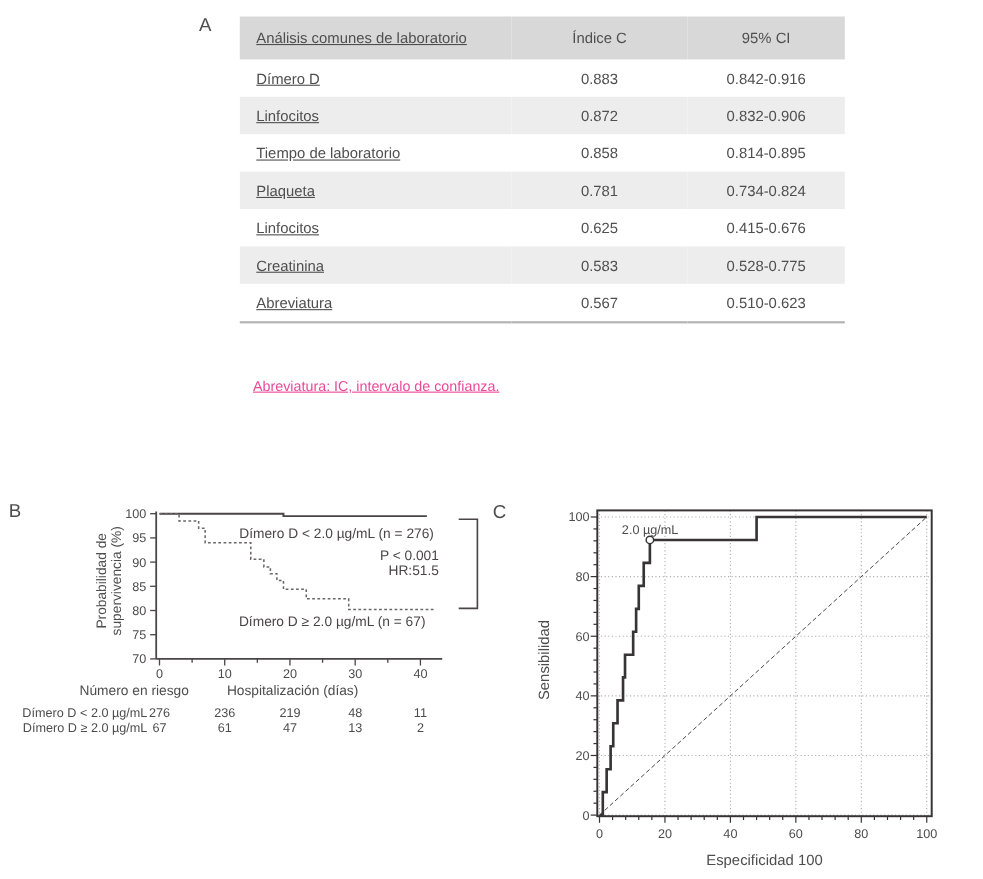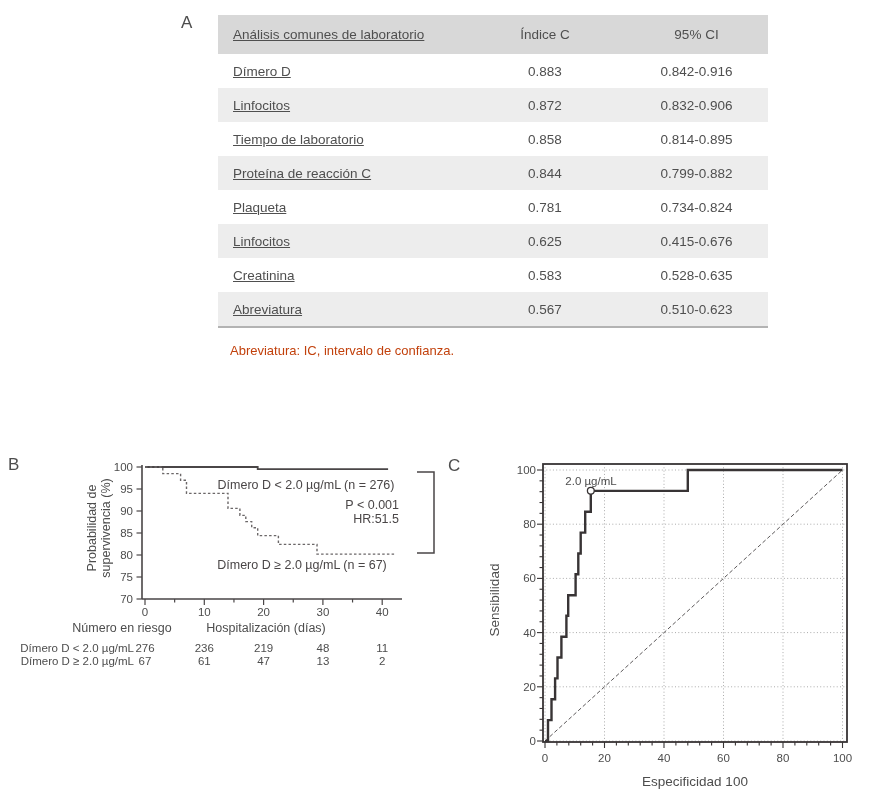--- a/index.html
+++ b/index.html
@@ -12,21 +12,21 @@
 
   
   .lab-table{position:absolute;left:218px;top:15px;width:550px;border-collapse:collapse;
              color:#4f4f4f;font-size:13.5px;table-layout:fixed;}
   .lab-table th{font-weight:normal;height:37px;background:#d8d8d8;}
   .lab-table td{height:32px;margin-top:12px;}
   .lab-table th:first-child,.lab-table td:first-child{text-align:left;padding-left:15px;text-decoration:underline;}
   .lab-table th:not(:first-child),.lab-table td:not(:first-child){text-align:center;}
   .lab-table tbody tr:nth-child(even){background:#ededed;}
   .lab-table tbody tr:last-child td{border-bottom:2px solid #b3b3b3;}
-  .footnote{position:absolute;left:230px;top:343px;font-size:13px;color:#c2410c;}
+  .footnote{position:absolute;left:230px;top:343px;font-size:13px;color:#ec4899;text-decoration:underline;}
 
   
   #panelB{position:absolute;left:0;top:450px;}
   #panelC{position:absolute;left:440px;top:450px;}
   svg text{fill:#4d4d4d;}
   .tick-label{font-size:11.5px;}
   .risk-text{font-size:11.5px;}
   .ann{font-size:12.5px;fill:#4a4647;}
   .axis-title{font-size:12.5px;}
   .axis-title2{font-size:13.5px;}
@@ -74,38 +74,33 @@
           <td>Linfocitos</td>
           <td>0.872</td>
           <td>0.832-0.906</td>
         </tr>
         <tr>
           <td>Tiempo de laboratorio</td>
           <td>0.858</td>
           <td>0.814-0.895</td>
         </tr>
         <tr>
-          <td>Proteína de reacción C</td>
-          <td>0.844</td>
-          <td>0.799-0.882</td>
-        </tr>
-        <tr>
           <td>Plaqueta</td>
           <td>0.781</td>
           <td>0.734-0.824</td>
         </tr>
         <tr>
           <td>Linfocitos</td>
           <td>0.625</td>
           <td>0.415-0.676</td>
         </tr>
         <tr>
           <td>Creatinina</td>
           <td>0.583</td>
-          <td>0.528-0.635</td>
+          <td>0.528-0.775</td>
         </tr>
         <tr>
           <td>Abreviatura</td>
           <td>0.567</td>
           <td>0.510-0.623</td>
         </tr>
       </tbody>
   </table>
   <div class="footnote">Abreviatura: IC, intervalo de confianza.</div>
 

